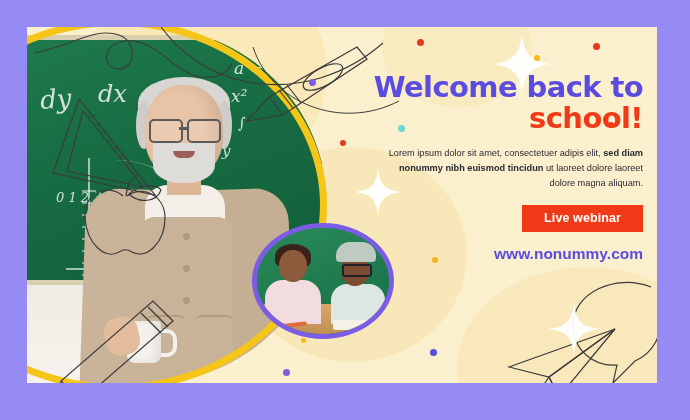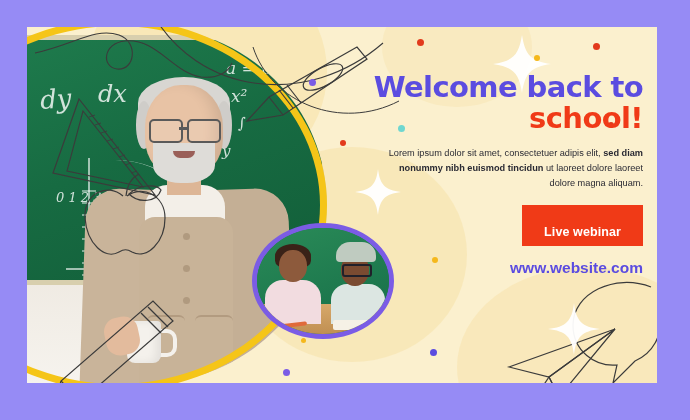--- a/index.html
+++ b/index.html
@@ -77,21 +77,21 @@
     position: absolute;
     left: -6px; top: 8px;
     width: 306px; height: 250px;
     background: linear-gradient(160deg,#1E7A4C 0%, #176B42 45%, #125E39 100%);
     border: 5px solid #d8cfae;
     box-sizing: border-box;
   }
   .chalk { position: absolute; color: rgba(255,255,255,.80); font-family: "DejaVu Serif", serif; font-style: italic; }
   .c1 { left: 14px;  top: 44px;  font-size: 26px; transform: rotate(-4deg); }
   .c2 { left: 72px;  top: 40px;  font-size: 24px; }
-  .c3 { left: 200px; top: 18px;  font-size: 17px; }
+  .c3 { left: 208px; top: 18px;  font-size: 17px; }
   .c4 { left: 205px; top: 46px;  font-size: 17px; }
   .c5 { left: 212px; top: 74px;  font-size: 15px; }
   .c6 { left: 196px; top: 102px; font-size: 15px; }
   .c7 { left: 30px;  top: 150px; font-size: 13px; }
   .c8 { left: 152px; top: 138px; font-size: 14px; }
   
   .axis-v { position: absolute; left: 62px; top: 118px; width: 2px; height: 124px; background: rgba(255,255,255,.6); }
   .axis-h { position: absolute; left: 40px; top: 228px; width: 200px; height: 2px; background: rgba(255,255,255,.6); }
   .curve {
     position: absolute; left: 60px; top: 120px; width: 120px; height: 118px;
@@ -227,21 +227,21 @@
 
   #cta-row { margin-top: 14px; display: flex; justify-content: flex-end; }
   #cta-button {
     display: inline-block;
     background: #F03A17;
     color: #ffffff;
     font-family: "Liberation Sans", sans-serif;
     font-size: 12.5px;
     font-weight: bold;
     letter-spacing: .1px;
-    padding: 20px 22px 7px 22px;
+    padding: 6px 22px 7px 22px;
     border: none;
     cursor: pointer;
   }
 
   #details { margin-top: 13px; }
   .detail-line {
     font-family: "Liberation Sans", sans-serif;
     font-size: 17.5px;
     line-height: 1.27;
     color: #1c1c24;
@@ -454,19 +454,19 @@
       <h1 id="headline-1">Welcome back to</h1>
       <h1 id="headline-2">school!</h1>
 
       <p id="body-copy"><span>Lorem ipsum dolor sit amet, consectetuer adipis elit, </span><b>sed diam nonummy nibh euismod tincidun</b><span> ut laoreet dolore laoreet dolore magna aliquam.</span></p>
 
       <div id="cta-row">
         <button id="cta-button">Live webinar</button>
       </div>
 
       <div id="details">
-        <a id="website" href="#">www.website.com</a>
+        <a id="website" href="#">www.nonummy.com</a>
       </div>
 
     </div>
 
   </div>
 </div>
 
 </body></html>

